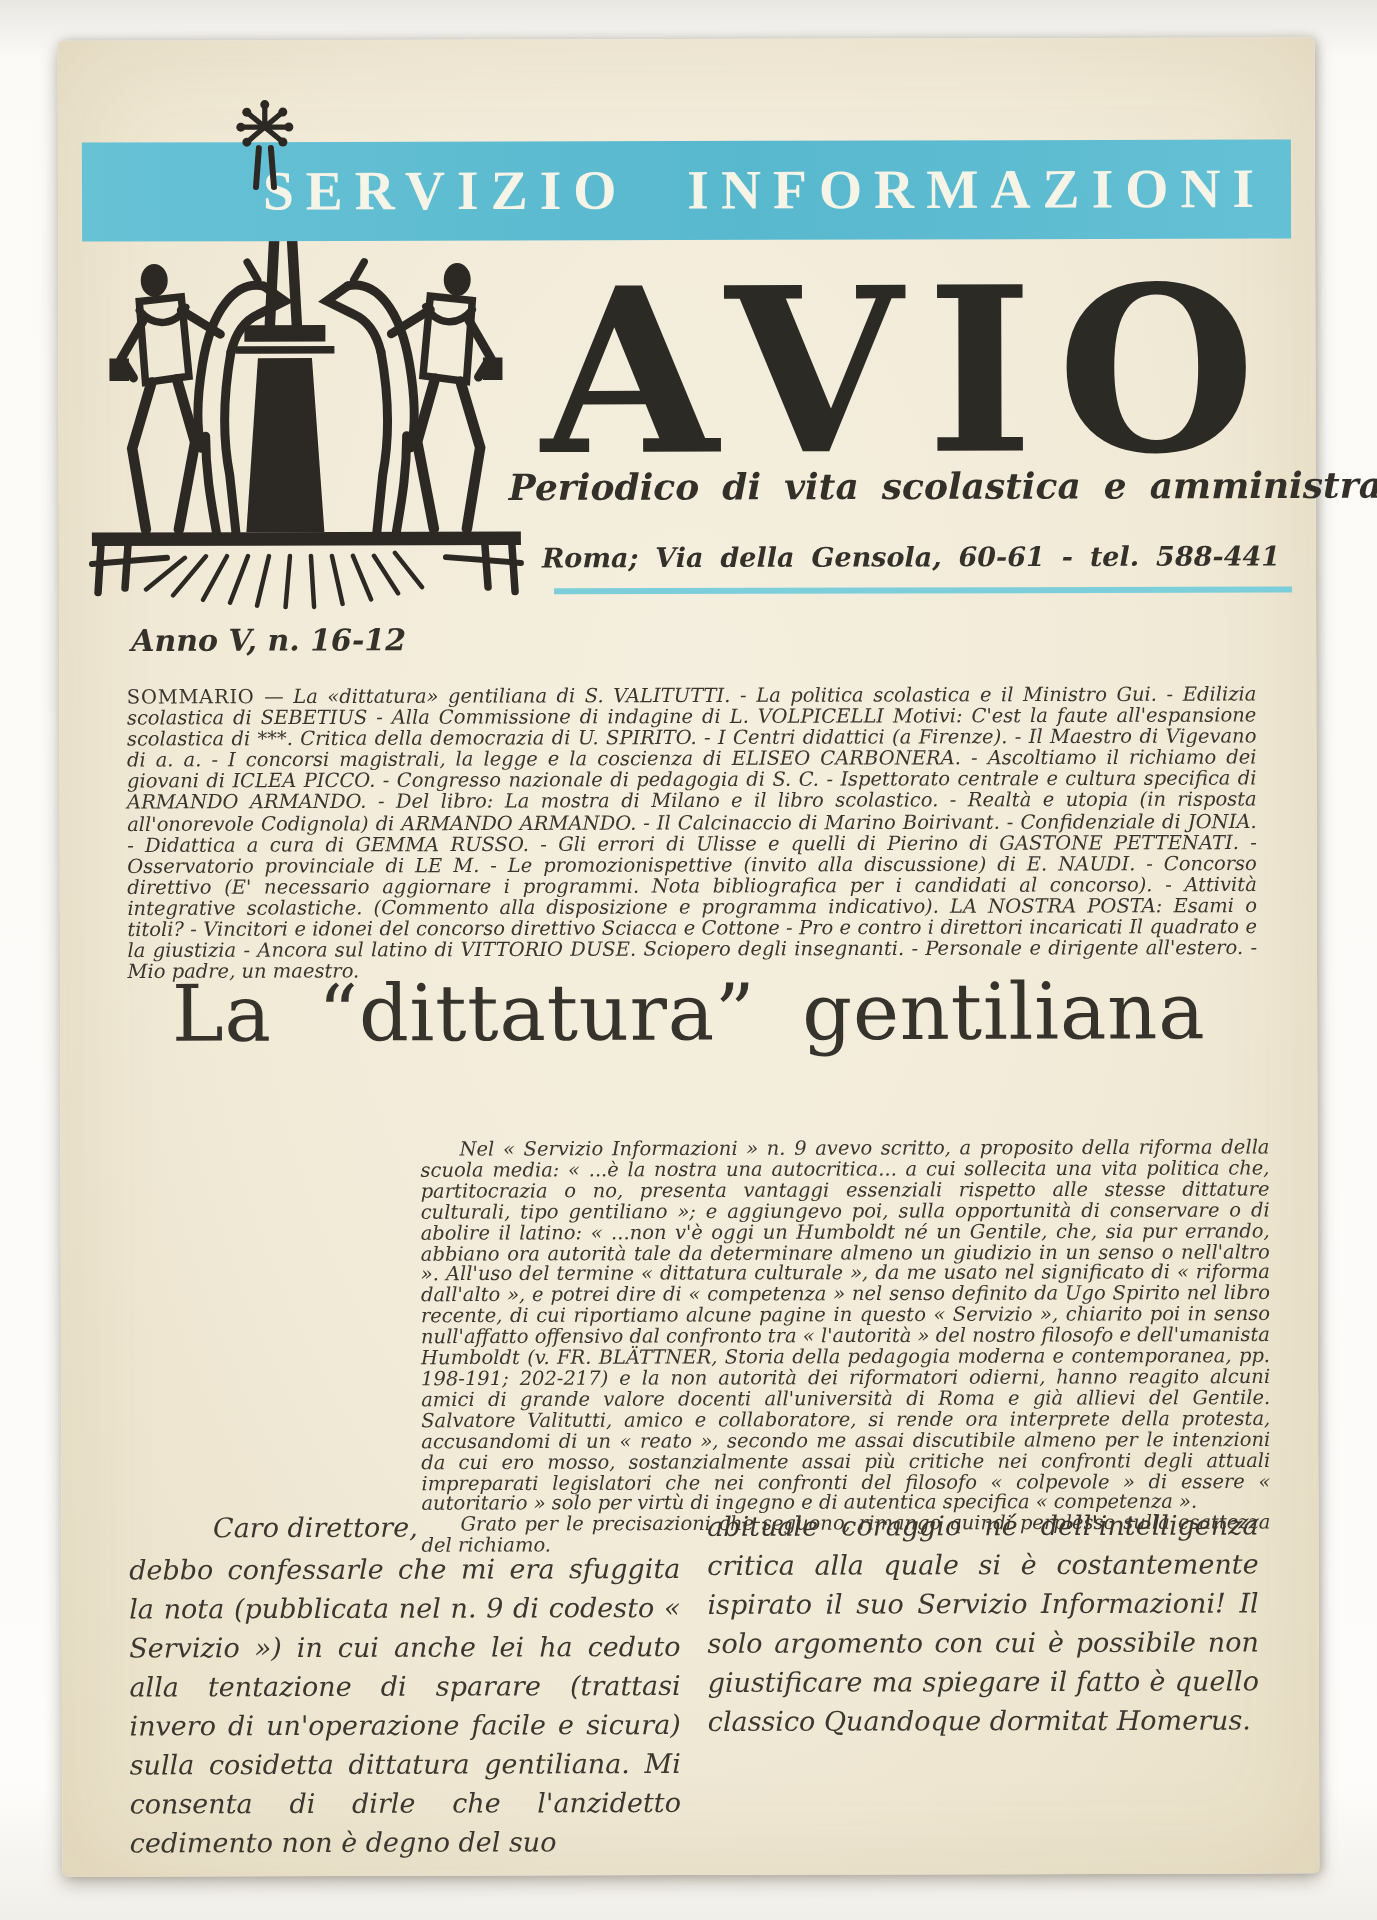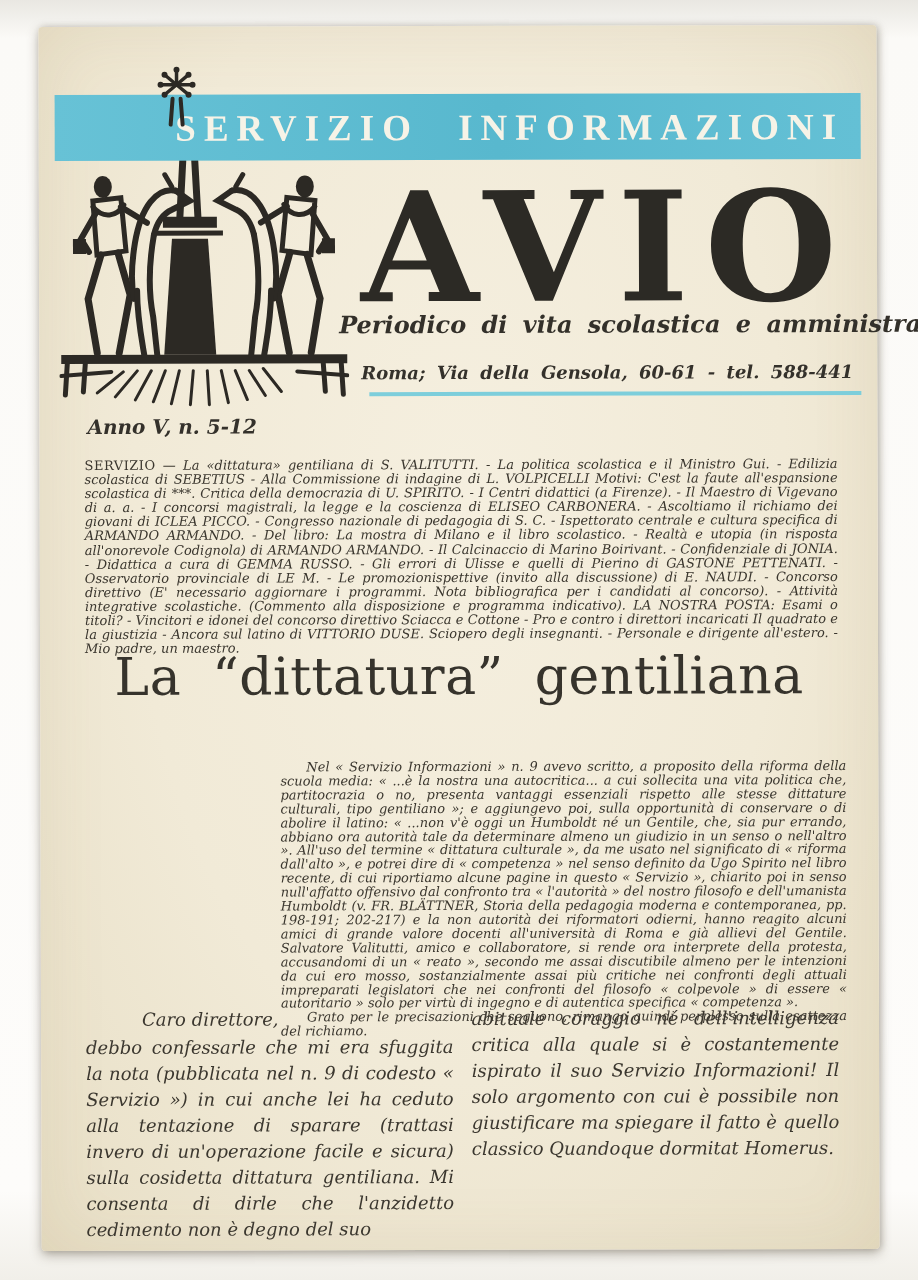--- a/index.html
+++ b/index.html
@@ -132,25 +132,25 @@
         <use href="#grp" transform="translate(290 0) scale(-1 1)"></use>
       </svg>
     </div>
 
     <div class="avio">AVIO</div>
     <div class="subtitle">Periodico di vita scolastica e amministrativa</div>
     <div class="address">Roma; Via della Gensola, 60-61 - tel. 588-441</div>
     <div class="teal-rule"></div>
 
     <div class="issue-row">
-      <span>Anno V, n. 5-12</span>
+      <span>Anno V, n. 16-12</span>
     </div>
 
     <div class="sommario">
-      <span class="lbl">SERVIZIO</span>
+      <span class="lbl">SOMMARIO</span>
       <span class="txt">— La «dittatura» gentiliana di S. VALITUTTI. - La politica scolastica e il Ministro Gui. - Edilizia scolastica di SEBETIUS - Alla Commissione di indagine di L. VOLPICELLI Motivi: C'est la faute all'espansione scolastica di ***. Critica della democrazia di U. SPIRITO. - I Centri didattici (a Firenze). - Il Maestro di Vigevano di a. a. - I concorsi magistrali, la legge e la coscienza di ELISEO CARBONERA. - Ascoltiamo il richiamo dei giovani di ICLEA PICCO. - Congresso nazionale di pedagogia di S. C. - Ispettorato centrale e cultura specifica di ARMANDO ARMANDO. - Del libro: La mostra di Milano e il libro scolastico. - Realtà e utopia (in risposta all'onorevole Codignola) di ARMANDO ARMANDO. - Il Calcinaccio di Marino Boirivant. - Confidenziale di JONIA. - Didattica a cura di GEMMA RUSSO. - Gli errori di Ulisse e quelli di Pierino di GASTONE PETTENATI. - Osservatorio provinciale di LE M. - Le promozionispettive (invito alla discussione) di E. NAUDI. - Concorso direttivo (E' necessario aggiornare i programmi. Nota bibliografica per i candidati al concorso). - Attività integrative scolastiche. (Commento alla disposizione e programma indicativo). LA NOSTRA POSTA: Esami o titoli? - Vincitori e idonei del concorso direttivo Sciacca e Cottone - Pro e contro i direttori incaricati  Il quadrato e la giustizia - Ancora sul latino di VITTORIO DUSE. Sciopero degli insegnanti. - Personale e dirigente all'estero. - Mio padre, un maestro.</span>
     </div>
 
     <div class="headline">La “dittatura” gentiliana</div>
 
     <div class="intro">
       <p>Nel « Servizio Informazioni » n. 9 avevo scritto, a proposito della riforma della scuola media: « ...è la nostra una autocritica... a cui sollecita una vita politica che, partitocrazia o no, presenta vantaggi essenziali rispetto alle stesse dittature culturali, tipo gentiliano »; e aggiungevo poi, sulla opportunità di conservare o di abolire il latino: « ...non v'è oggi un Humboldt né un Gentile, che, sia pur errando, abbiano ora autorità tale da determinare almeno un giudizio in un senso o nell'altro ». All'uso del termine « dittatura culturale », da me usato nel significato di « riforma dall'alto », e potrei dire di « competenza » nel senso definito da Ugo Spirito nel libro recente, di cui riportiamo alcune pagine in questo « Servizio », chiarito poi in senso null'affatto offensivo dal confronto tra « l'autorità » del nostro filosofo e dell'umanista Humboldt (v. FR. BLÄTTNER, Storia della pedagogia moderna e contemporanea, pp. 198-191; 202-217) e la non autorità dei riformatori odierni, hanno reagito alcuni amici di grande valore docenti all'università di Roma e già allievi del Gentile. Salvatore Valitutti, amico e collaboratore, si rende ora interprete della protesta, accusandomi di un « reato », secondo me assai discutibile almeno per le intenzioni da cui ero mosso, sostanzialmente assai più critiche nei confronti degli attuali impreparati legislatori che nei confronti del filosofo « colpevole » di essere « autoritario » solo per virtù di ingegno e di autentica specifica « competenza ».</p>
       <p>Grato per le precisazioni che seguono, rimango quindi perplesso sulla esattezza del richiamo.</p>
     </div>
 

